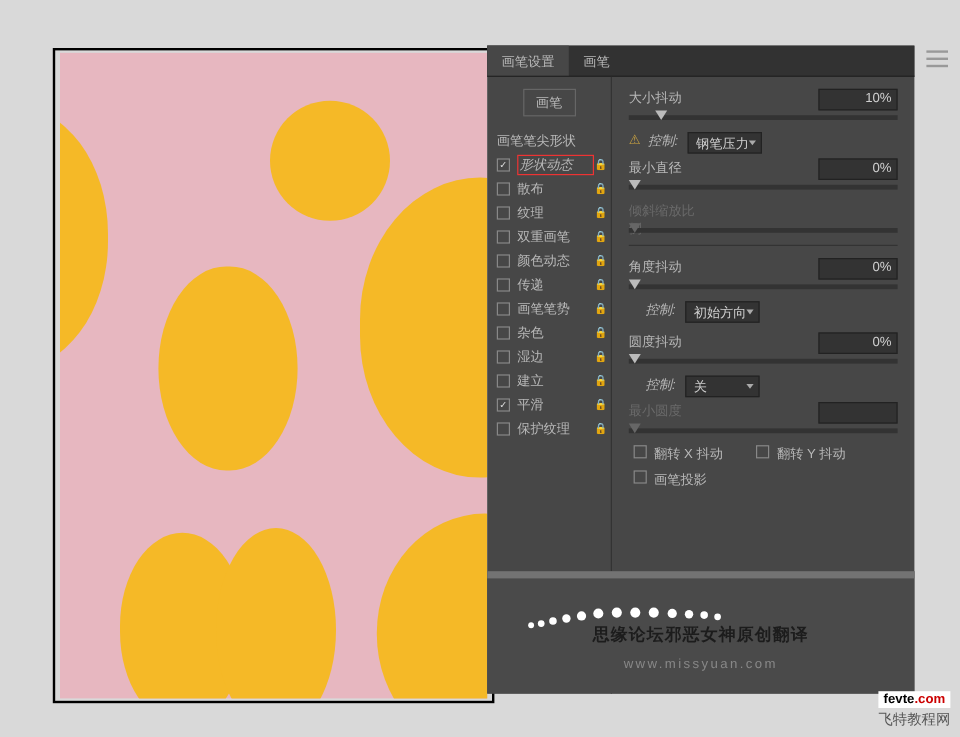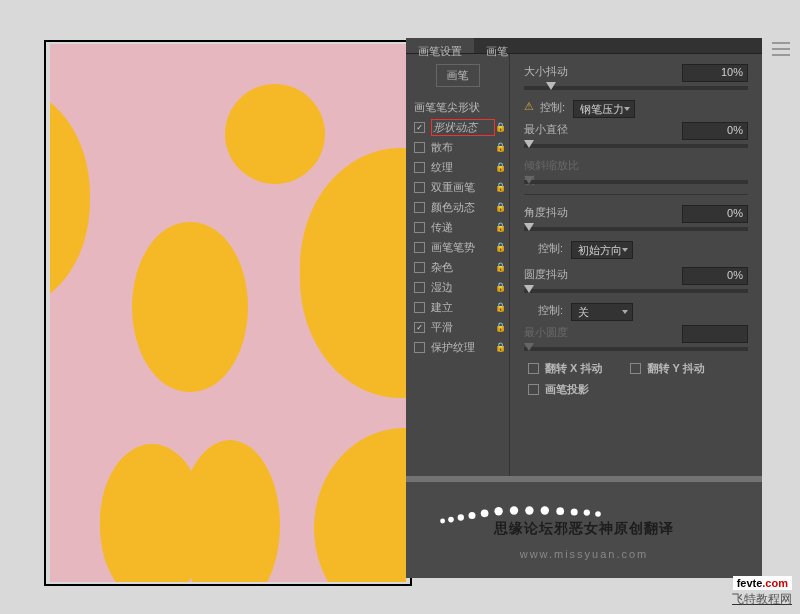--- a/index.html
+++ b/index.html
@@ -1,21 +1,21 @@
 <!DOCTYPE html>
 <html><head>
   <meta charset="utf-8">
   <style>
     * { margin: 0; padding: 0; box-sizing: border-box; font-family: "Microsoft YaHei", sans-serif; }
     body { width: 800px; height: 614px; background: #d9d9d9; overflow: hidden; position: relative; }
     .canvas-area { position: absolute; left: 50px; top: 44px; width: 356px; height: 538px; background: #e7b7c0; overflow: hidden; }
     .canvas-border { position: absolute; left: 44px; top: 40px; width: 368px; height: 546px; border: 2px solid #000; }
     .shape { position: absolute; background: #f5b927; border-radius: 50%; }
     .panel { position: absolute; right: 38px; top: 38px; width: 356px; height: 540px; background: #474747; color: #b8b8b8; font-size: 11px; }
-    .tabs { display: flex; background: #323232; height: 16px; border-bottom: 1px solid #222; }
+    .tabs { display: flex; background: #323232; height: 26px; border-bottom: 1px solid #222; }
     .tab { padding: 6px 12px; cursor: pointer; font-size: 11px; }
     .tab.active { background: #474747; }
     .panel-body { display: flex; height: calc(100% - 26px); }
     .left-col { width: 104px; border-right: 1px solid #333; padding: 6px 0; }
     .brush-btn-row { text-align: center; padding: 4px 0 10px; }
     .brush-btn { display: inline-block; border: 1px solid #666; padding: 3px 10px; font-size: 11px; }
     .row { display: flex; align-items: center; height: 20px; padding: 0 4px 0 8px; position: relative; }
     .row.highlighted { }
     .row.highlighted .row-label { border: 1px solid #e33; padding: 0 1px; font-style: italic; }
     .ck { width: 11px; height: 11px; border: 1px solid #888; margin-right: 6px; display: inline-flex; align-items: center; justify-content: center; font-size: 8px; }
@@ -29,32 +29,32 @@
     .ctrl-label.disabled { color: #6a6a6a; }
     .pct-box { width: 66px; background: #333; border: 1px solid #222; text-align: right; padding: 1px 4px; font-size: 11px; color: #cfcfcf; }
     .pct-box.disabled { color: #6a6a6a; }
     .spacer { flex: 1; }
     .slider { height: 4px; background: #333; position: relative; margin-bottom: 10px; }
     .slider .nub { position: absolute; top: -4px; left: 0; width: 0; height: 0; border-left: 5px solid transparent; border-right: 5px solid transparent; border-top: 8px solid #bbb; }
     .slider.disabled .nub { border-top-color: #666; }
     .warn { display: inline-block; width: 14px; color: #cfa640; margin-right: 2px; font-size: 11px; }
     .sel { background: #333; border: 1px solid #222; padding: 1px 0 1px 6px; font-size: 11px; color: #cfcfcf; position: relative; min-width: 62px; }
     .sel::after { content: ''; position: absolute; right: 4px; top: 6px; border-left: 3px solid transparent; border-right: 3px solid transparent; border-top: 4px solid #aaa; }
-    .section-label { font-size: 11px; margin-right: 8px; }
+    .section-label { font-size: 11px; margin-right: 8px; font-style: italic; }
     .divider { border-top: 1px solid #333; margin: 6px 0 10px; }
     .bottom-checks { padding-left: 4px; }
-    .bck-row { display: flex; align-items: center; margin-bottom: 6px; font-weight: bold; }
+    .bck-row { display: flex; margin-bottom: 6px; }
     .bck-row .ck { margin-right: 6px; }
     .preview { position: absolute; left: 0; right: 0; bottom: 0; height: 102px; background: #4a4a4a; border-top: 6px solid #737373; }
     .dots { position: absolute; left: 24px; top: 18px; right: 24px; height: 28px; }
     .watermark1 { position: absolute; left: 0; right: 0; bottom: 40px; text-align: center; font-size: 14px; font-weight: bold; color: #1c1c1c; letter-spacing: 1px; }
     .watermark2 { position: absolute; left: 0; right: 0; bottom: 18px; text-align: center; font-size: 11px; color: #888; letter-spacing: 2px; }
     .menu-icon { position: absolute; right: -28px; top: 4px; width: 18px; height: 14px; border-top: 2px solid #999; border-bottom: 2px solid #999; }
     .menu-icon::before { content: ''; position: absolute; top: 4px; left: 0; right: 0; border-top: 2px solid #999; }
-    .site-wm { position: absolute; right: 8px; bottom: 6px; font-size: 11px; text-align: right; color: #333; text-decoration: underline; }
+    .site-wm { position: absolute; right: 8px; bottom: 6px; font-size: 11px; text-align: center; color: #333; }
     .site-wm-line1 { background: #fff; padding: 1px 4px; font-weight: bold; color: #000; display: inline-block; }
     .site-wm-line1 .accent { color: #c00; }
     .site-wm-line2 { color: #555; font-size: 12px; margin-top: 1px; }
   </style>
 </head>
 <body>
 
 <div class="canvas-border"></div>
 <div class="canvas-area">
   <div class="shape" style="left:-120px; top:44px; width:160px; height:220px; border-radius:90px/120px;"></div>

